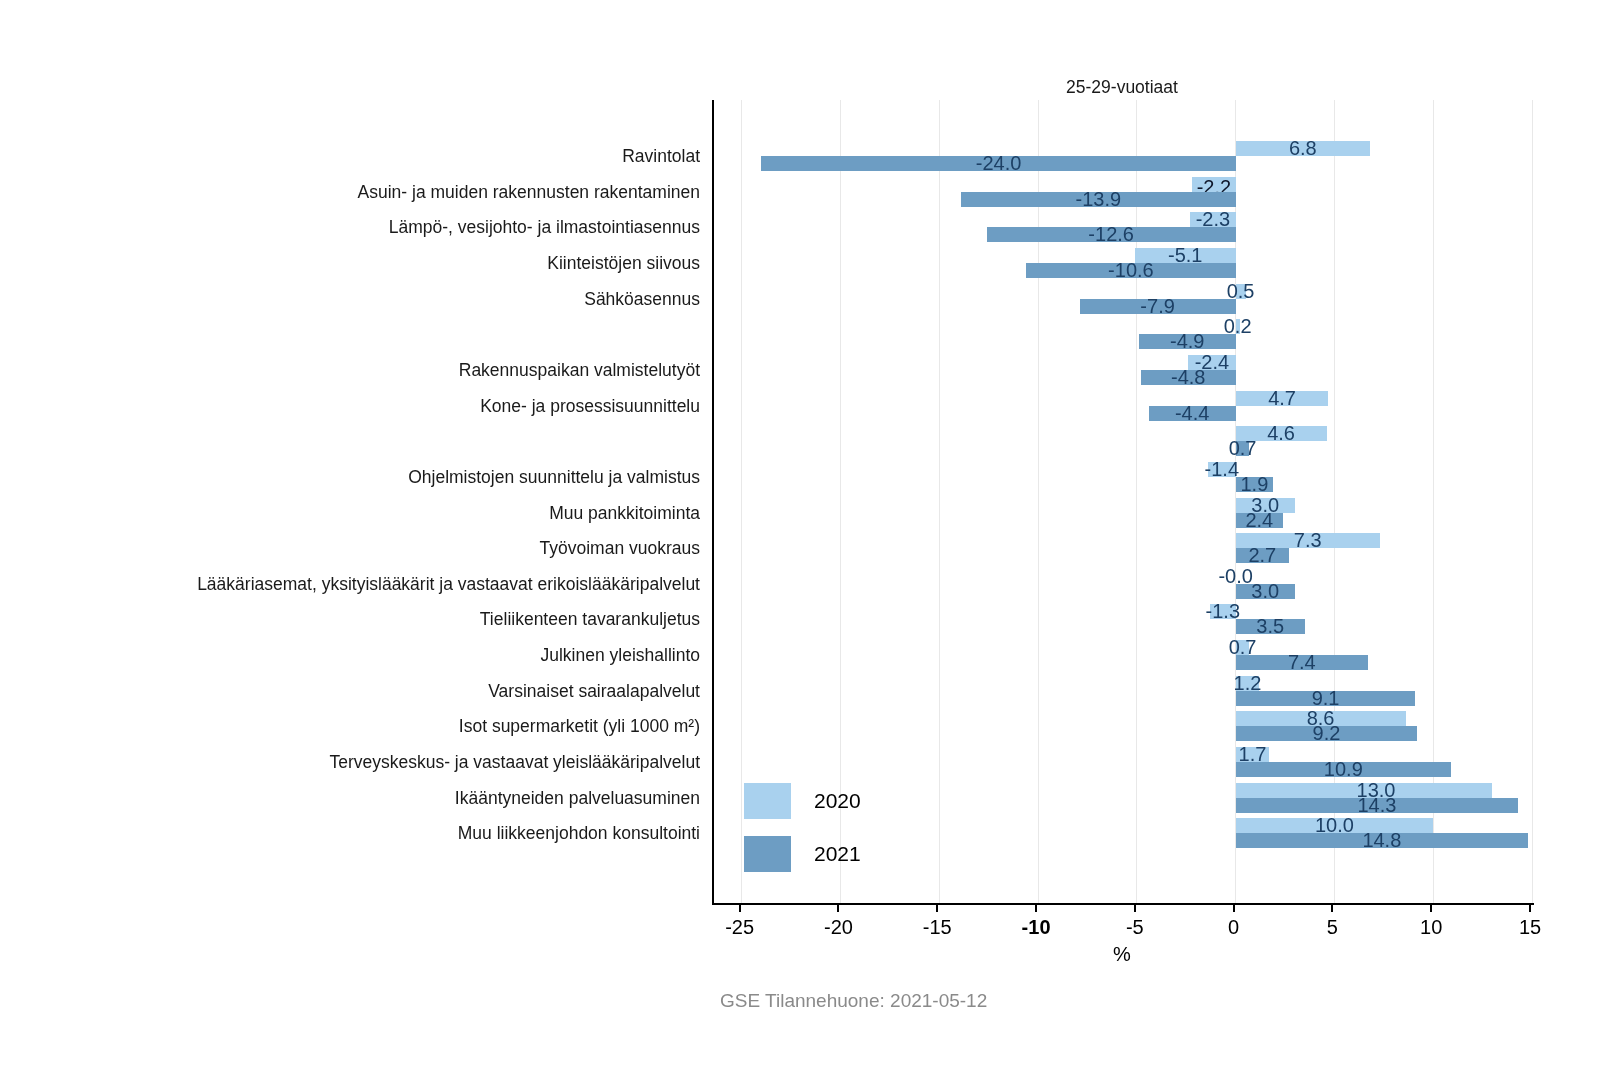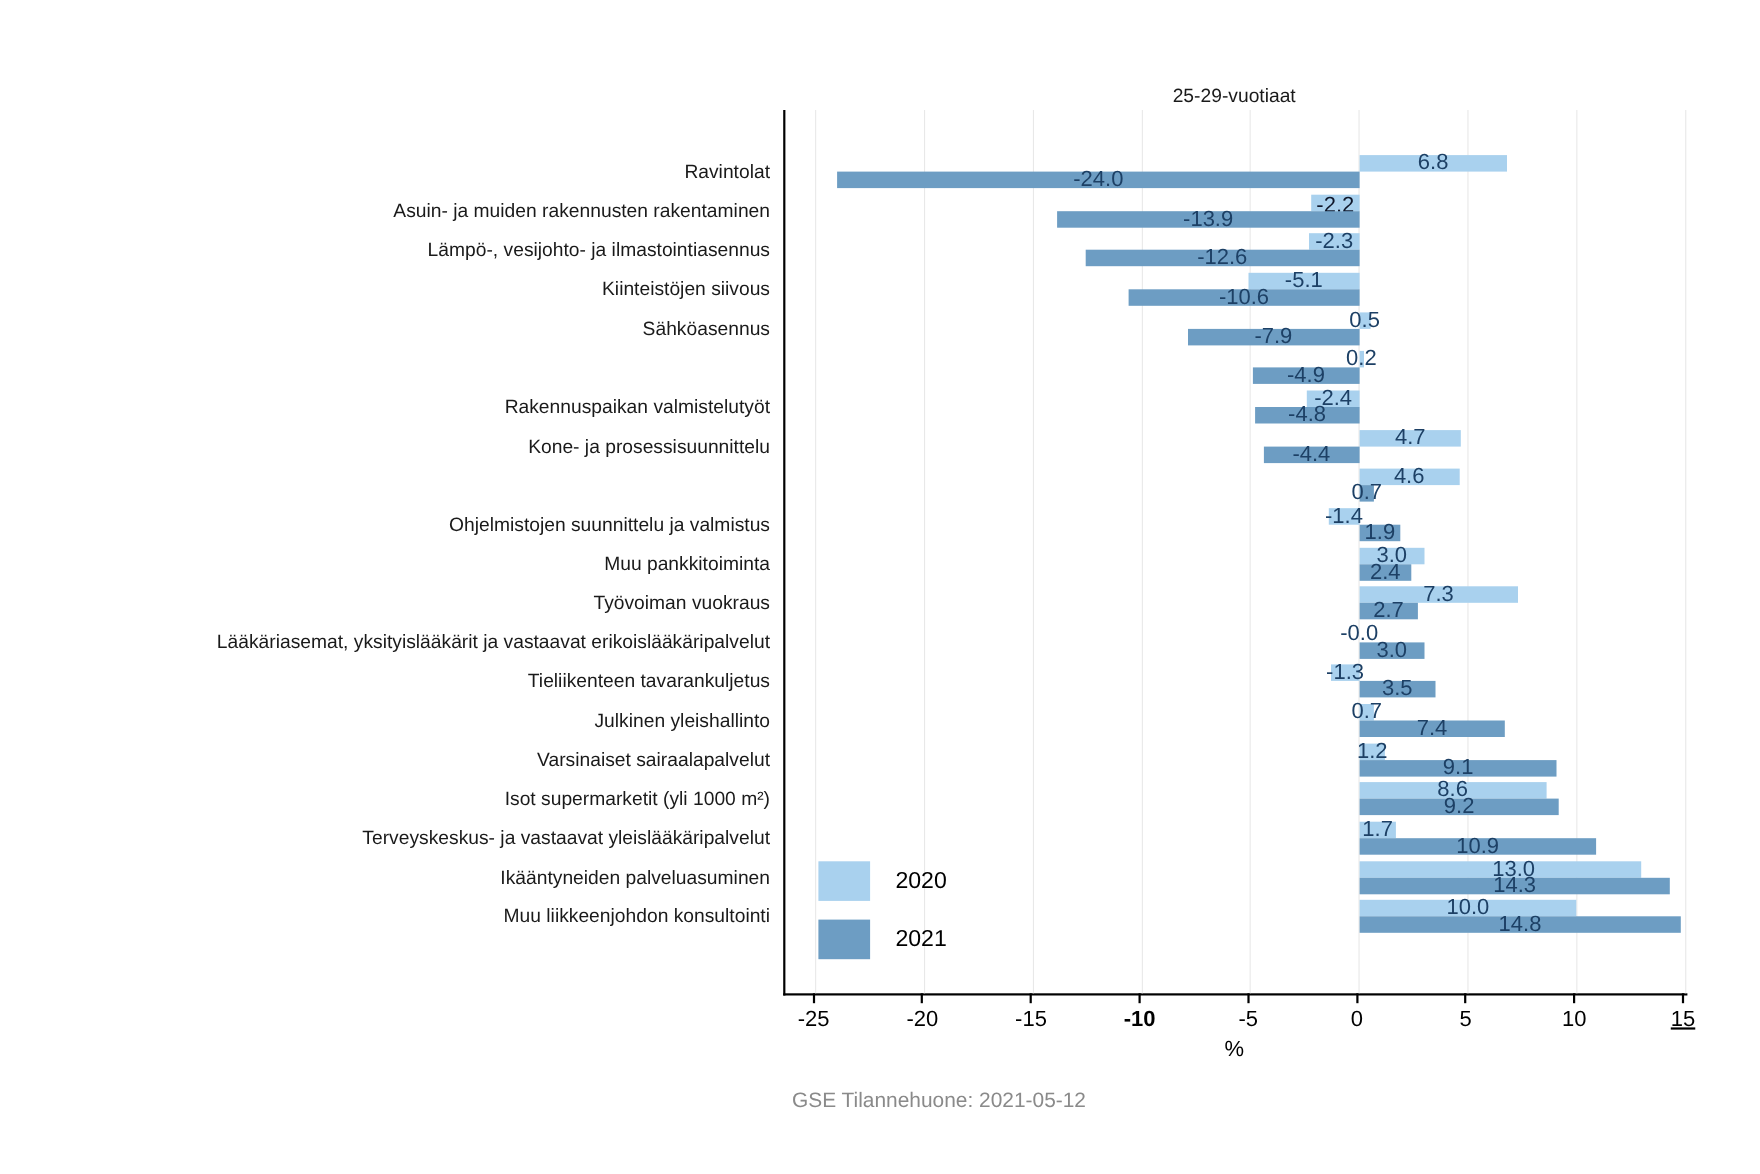--- a/index.html
+++ b/index.html
@@ -181,20 +181,20 @@
       <div class="xtick-label" style="left: 324.048px; font-weight: bold;">-10</div>
       <div class="xtick-mark" style="left: 421.843px;"></div>
       <div class="xtick-label" style="left: 422.843px;">-5</div>
       <div class="xtick-mark" style="left: 520.639px;"></div>
       <div class="xtick-label" style="left: 521.639px;">0</div>
       <div class="xtick-mark" style="left: 619.434px;"></div>
       <div class="xtick-label" style="left: 620.434px;">5</div>
       <div class="xtick-mark" style="left: 718.229px;"></div>
       <div class="xtick-label" style="left: 719.229px;">10</div>
       <div class="xtick-mark" style="left: 817.024px;"></div>
-      <div class="xtick-label" style="left: 818.024px; text-decoration: underline;">15</div>
+      <div class="xtick-label" style="left: 818.024px;">15</div>
     </div>
   <div class="xlabel">%</div>
 
   <div class="footer" style="color: rgb(138, 138, 138);">
     <span class="footer-left">GSE Tilannehuone: 2021-05-12</span>
   </div>
 </div>
 
 </body></html>

